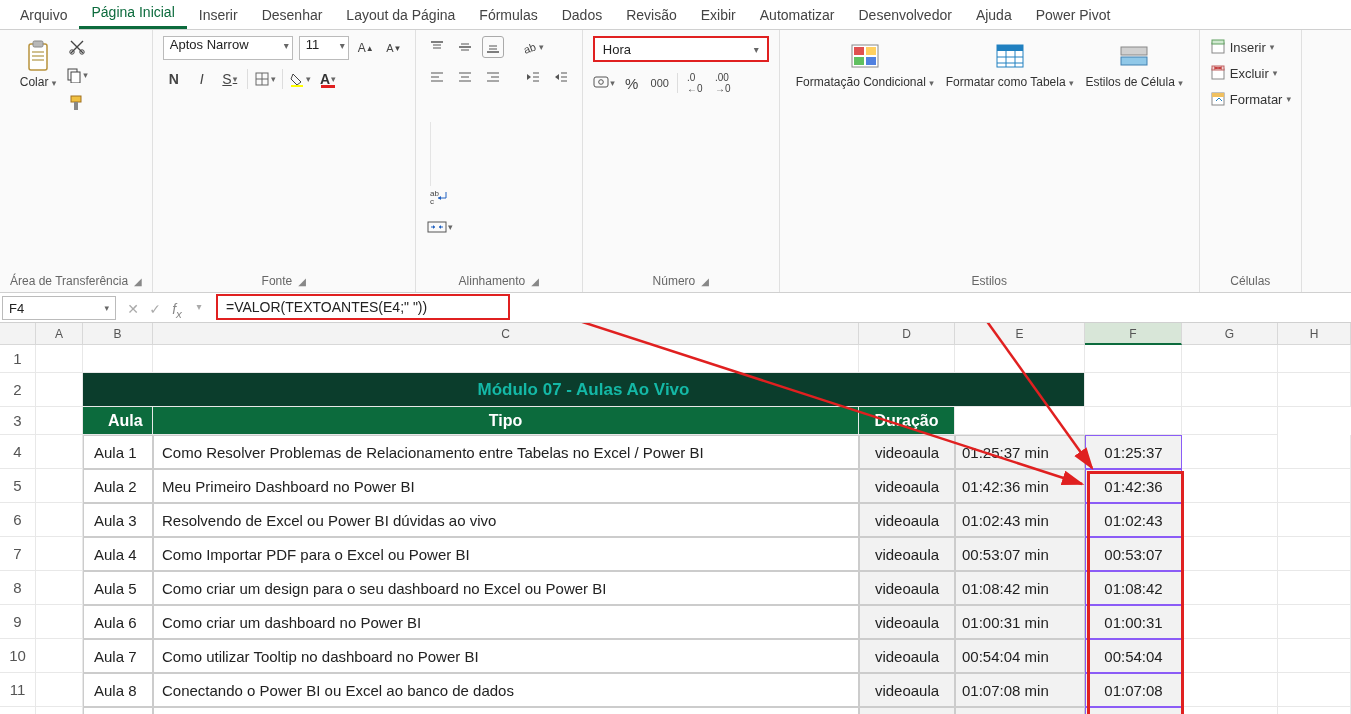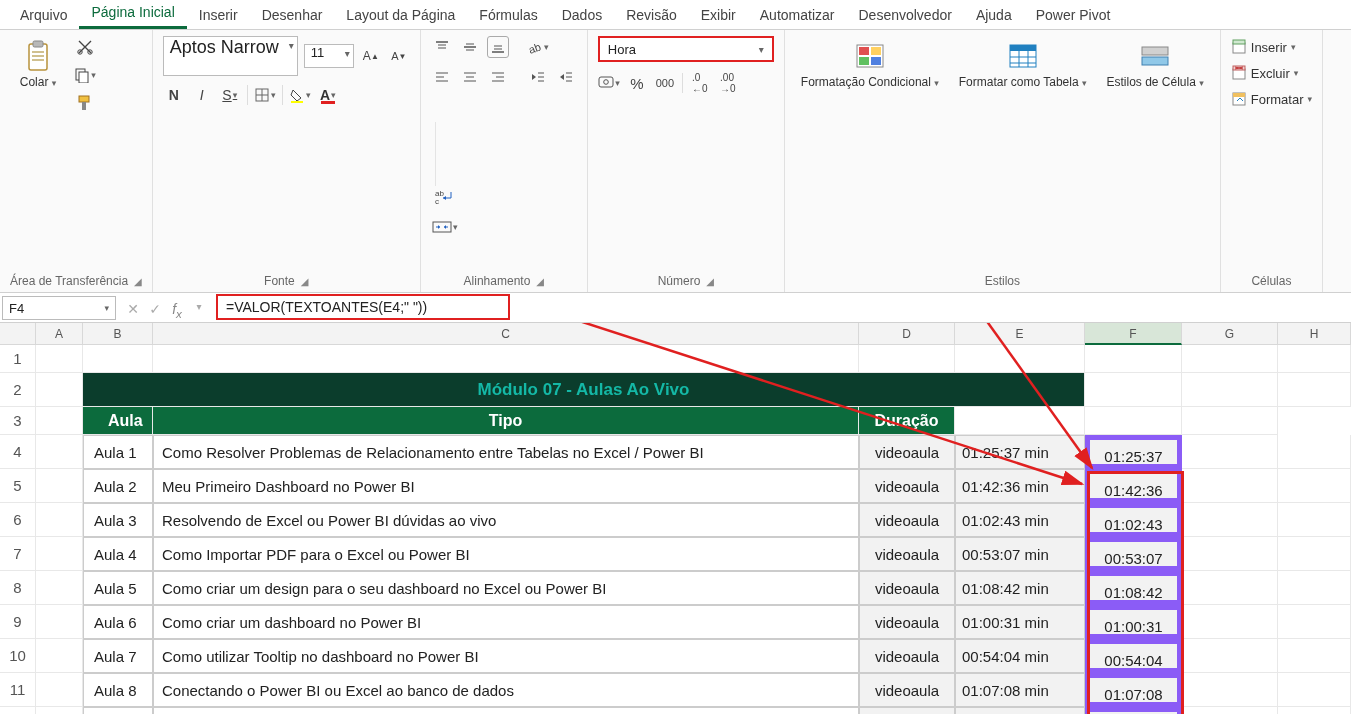--- a/index.html
+++ b/index.html
@@ -6,36 +6,36 @@
   body { margin:0; background:#fff; font-size:13px; color:#222; }
 
   
   .menubar { display:flex; align-items:flex-end; gap:0; border-bottom:1px solid #d0d0d0; padding:0 8px; height:30px;}
   .menubar .menuitem { padding:6px 12px 6px 12px; font-size:14px; color:#444; cursor:default; }
   .menubar .menuitem.active { color:#0c6b3d; border-bottom:3px solid #0c6b3d; font-weight:500;}
 
   
   .ribbon { display:flex; border-bottom:1px solid #d0d0d0; background:#fafafa; }
   .group { border-right:1px solid #e0e0e0; padding:6px 10px 2px 10px; display:flex; flex-direction:column; justify-content:space-between; }
-  .group-body { display:flex; align-items:flex-start; gap:8px; min-height:86px;}
+  .group-body { display:flex; align-items:flex-start; min-height:86px;}
   .group-label { text-align:center; font-size:12px; color:#666; padding:2px 0 2px 0; display:flex; justify-content:center; align-items:center; gap:6px;}
   .group-label .launcher { font-size:10px; color:#888;}
 
   .bigbtn { display:flex; flex-direction:column; align-items:center; justify-content:flex-start; gap:2px; padding:4px 6px; min-width:56px;}
   .bigbtn .icon { width:34px; height:34px; display:flex; align-items:center; justify-content:center; }
   .bigbtn .label { font-size:12px; color:#333; text-align:center; line-height:1.1;}
   .bigbtn .caret { font-size:9px; color:#666;}
 
   .minicol { display:flex; flex-direction:column; gap:6px; }
   .minirow { display:flex; gap:6px; align-items:center;}
   .iconbtn { width:22px; height:22px; display:flex; align-items:center; justify-content:center; color:#444; font-size:14px;}
   .iconbtn.caret::after { content:" ▾"; font-size:9px; color:#666; margin-left:1px;}
   .sep { width:1px; height:64px; background:#e4e4e4; margin:0 4px;}
 
-  .font-select { border:1px solid #bbb; background:#fff; height:40px; padding:0 18px 0 6px; font-size:18px; min-width:130px; position:relative; }
+  .font-select { border:1px solid #bbb; background:#fff; height:24px; padding:0 18px 0 6px; font-size:13px; min-width:130px; position:relative; }
   .size-select { border:1px solid #bbb; background:#fff; height:24px; padding:0 18px 0 6px; font-size:13px; width:50px;}
   .selectwrap { position:relative; display:inline-block;}
   .selectwrap .dd { position:absolute; right:4px; top:4px; font-size:10px; color:#666;}
 
   .numfmt-box { border:2px solid #e02020; background:#fff; height:26px; width:176px; padding:0 8px; font-size:13px; display:flex; align-items:center; justify-content:space-between;}
   .numfmt-box .dd { font-size:10px; color:#666;}
 
   
   .fbar-row { display:flex; align-items:flex-end; height:30px; border-bottom:1px solid #d0d0d0; padding:2px 2px; gap:4px;}
   .namebox { border:1px solid #bbb; width:114px; height:24px; display:flex; align-items:center; justify-content:space-between; padding:0 6px; font-size:13px; background:#fff;}
@@ -53,21 +53,21 @@
   .row-head { background:#f3f3f3; border-right:1px solid #d8d8d8; border-bottom:1px solid #d8d8d8; text-align:center; font-size:12px; color:#555;}
   .cell { border-right:1px solid #e8e8e8; border-bottom:1px solid #e8e8e8; padding:0 6px; height:34px; line-height:34px; font-size:15px; overflow:hidden; white-space:nowrap; background:#fff;}
   .cell.short { height:28px; line-height:28px;}
   .table-title { background:#0b3d2c; color:#14b8a6; text-align:center; font-weight:600; font-size:17px; }
   .table-head { background:#0c6b3d; color:#fff; font-weight:600; font-size:16px; }
   .table-head.center { text-align:center;}
   .data-row .c-aula { background:#fff; border:1px solid #ccc; padding-left:10px;}
   .data-row .c-nome { background:#fff; border:1px solid #ccc; padding-left:8px;}
   .data-row .c-tipo { background:#f2f2f2; border:1px solid #ccc; text-align:center;}
   .data-row .c-dur { background:#f2f2f2; border:1px solid #ccc; padding-left:6px;}
-  .data-row .c-time { background:#f2f2f2; border:5px solid #8b5cf6; text-align:center;}
+  .data-row .c-time { background:#f2f2f2; border:1px solid #8b5cf6; text-align:center;}
 
   .red-callout-F { position:absolute; border:3px solid #e02020; pointer-events:none; }
 
   .cells-group .minirow .txt { font-size:13px; color:#333; }
   .cells-group .minirow { height:22px; align-items:center; gap:4px;}
   .cells-icon { width:16px; height:16px; }
 
   svg { display:block; }
 
 </style>

